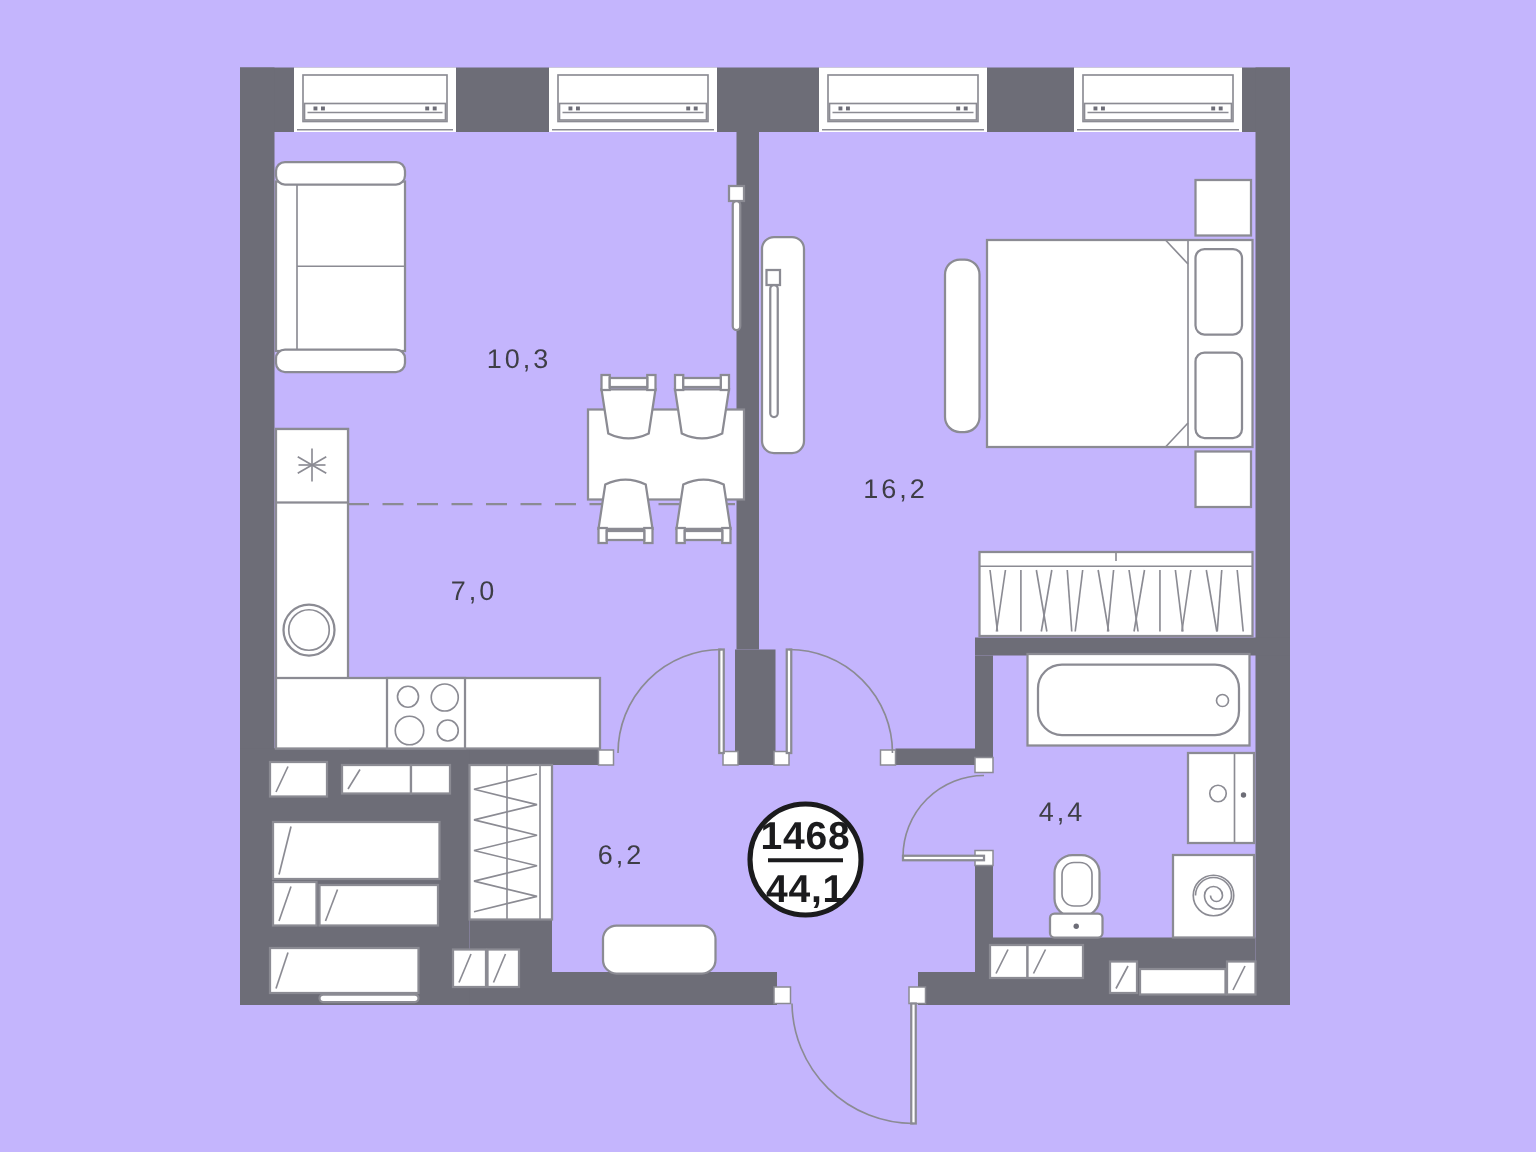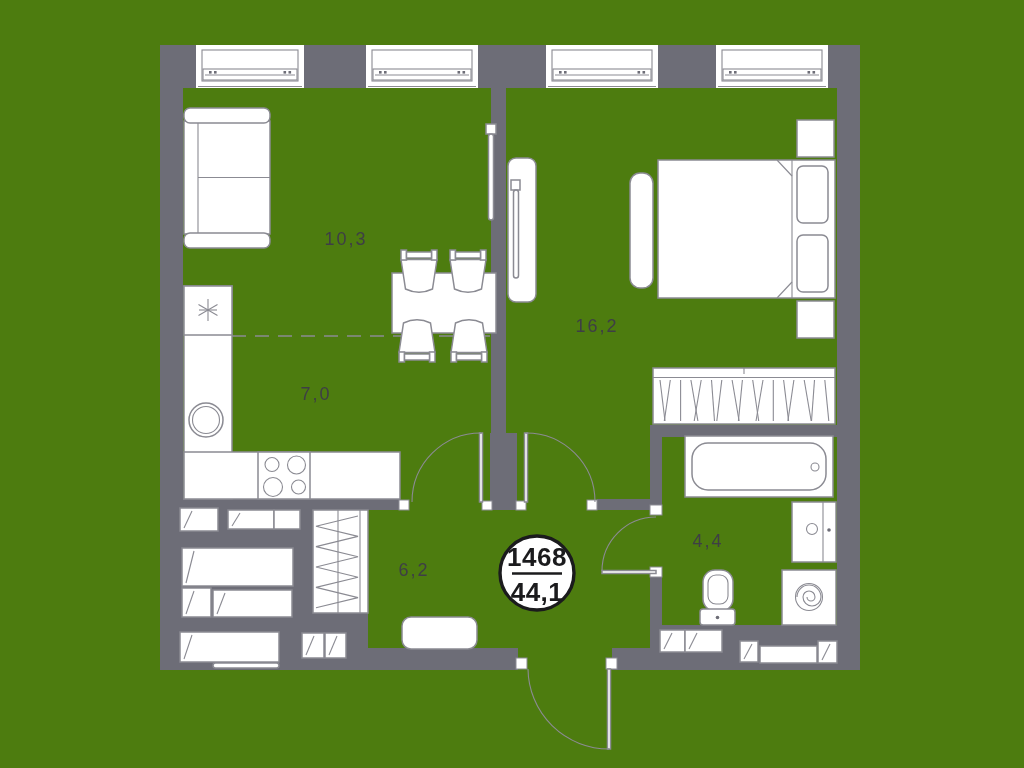--- a/index.html
+++ b/index.html
@@ -1,16 +1,16 @@
 <!DOCTYPE html>
 <html><head>
 <meta charset="utf-8">
 <style>
   html,body{margin:0;padding:0;background:#ffffff;}
-  .canvas{position:relative;width:1024px;height:768px;background:#4d7c0f;overflow:hidden;
+  .canvas{position:relative;width:1024px;height:768px;background:#c4b5fd;overflow:hidden;
           font-family:"Liberation Sans", sans-serif;}
   svg{display:block;}
   .w{fill:#6d6d77;stroke:none;}                                
   .f{fill:#ffffff;stroke:#8b8b93;stroke-width:1.5;}            
   .l{fill:none;stroke:#8b8b93;stroke-width:1.5;}               
   .t{stroke-width:1.1;}                                        
   .jamb{fill:#ffffff;stroke:#8b8b93;stroke-width:1;}
   .dot{fill:#6d6d77;stroke:none;}
   .area-label{font-size:18px;fill:#3e3e46;letter-spacing:2px;text-anchor:middle;}
   .badge-num{font-size:26px;font-weight:bold;fill:#1b1b1d;text-anchor:middle;letter-spacing:0.5px;}

